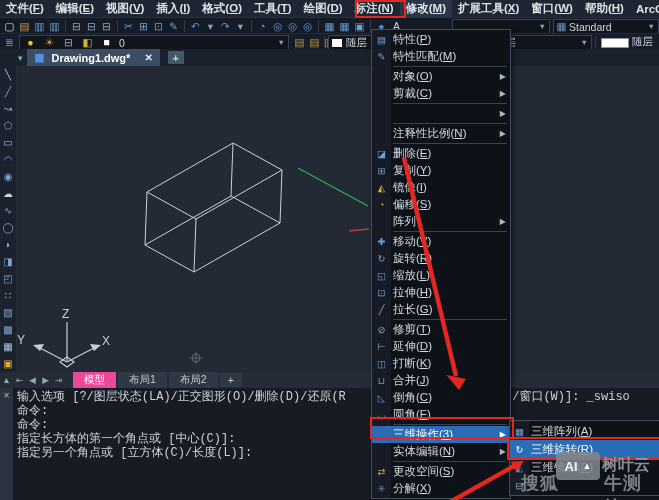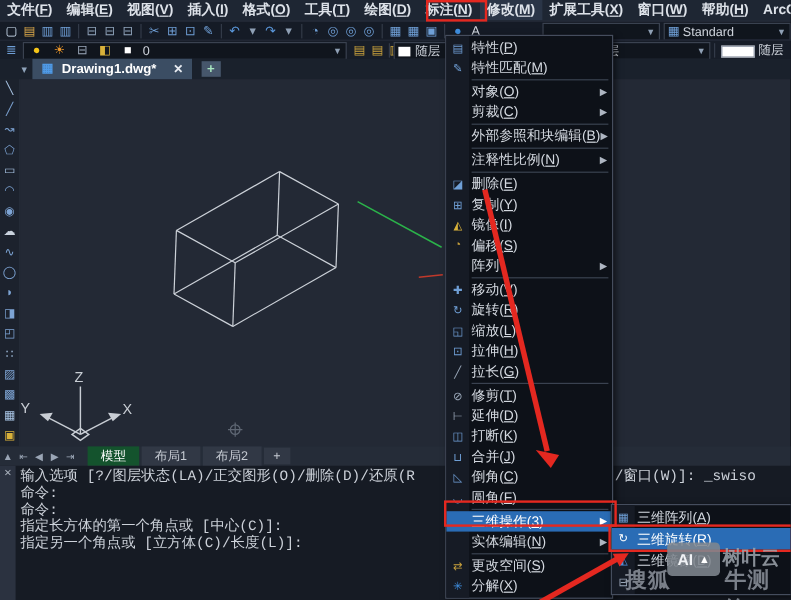--- a/index.html
+++ b/index.html
@@ -35,21 +35,21 @@
   .lefttb{position:absolute;left:0;top:66px;width:16px;height:306px;background:#1c222d;
           border-right:1px solid #262d3a;display:flex;flex-direction:column;align-items:center;z-index:4;}
   .lefttb .ticon{height:17px;line-height:17px;font-size:10px;width:16px;}
   
   .canvas-svg{position:absolute;left:0;top:66px;z-index:1;}
   
   .layouts{position:absolute;left:0;top:372px;width:659px;height:16px;background:#252c38;
            display:flex;align-items:center;font-size:10.5px;color:#c5cad2;z-index:5;}
   .navbtn{width:13px;text-align:center;color:#9aa5b5;font-size:8.5px;flex:none;}
   .ltab{padding:1px 11px;background:#313845;margin-right:2px;white-space:nowrap;}
-  .ltab.active{background:#14532d;color:#fff;}
+  .ltab.active{background:#ec4899;color:#fff;}
   .ltab-add{padding:1px 8px;background:#313845;color:#c5cad2;}
   
   .cmd{position:absolute;left:0;top:388px;width:659px;height:112px;background:#161b24;display:flex;
        font-family:"Liberation Mono",monospace;font-size:12px;color:#ccd1d9;z-index:2;}
   .cmd-strip{width:13px;background:#2b3240;color:#aab2bd;text-align:center;font-size:10px;padding-top:1px;flex:none;}
   .cmd-lines{padding:2px 0 0 4px;line-height:14px;white-space:nowrap;position:relative;width:642px;}
   .cmdline{position:relative;height:14px;}
   .cmdline .frag{position:absolute;left:488px;top:0;}
   
   .menu{position:absolute;left:371px;top:29px;width:138px;background:#0d1118;
@@ -286,21 +286,20 @@
         <span class="sub">▶</span>
       </div>
       <div class="menu-item">
         <span class="ic"></span>
         <span class="lbl">剪裁(<u>C</u>)</span>
         <span class="sub">▶</span>
       </div>
       <div class="menu-sep"></div>
       <div class="menu-item">
         <span class="ic"></span>
-        <span class="lbl">外部参照和块编辑(<u>B</u>)</span>
         <span class="sub">▶</span>
       </div>
       <div class="menu-sep"></div>
       <div class="menu-item">
         <span class="ic"></span>
         <span class="lbl">注释性比例(<u>N</u>)</span>
         <span class="sub">▶</span>
       </div>
       <div class="menu-sep"></div>
       <div class="menu-item">

